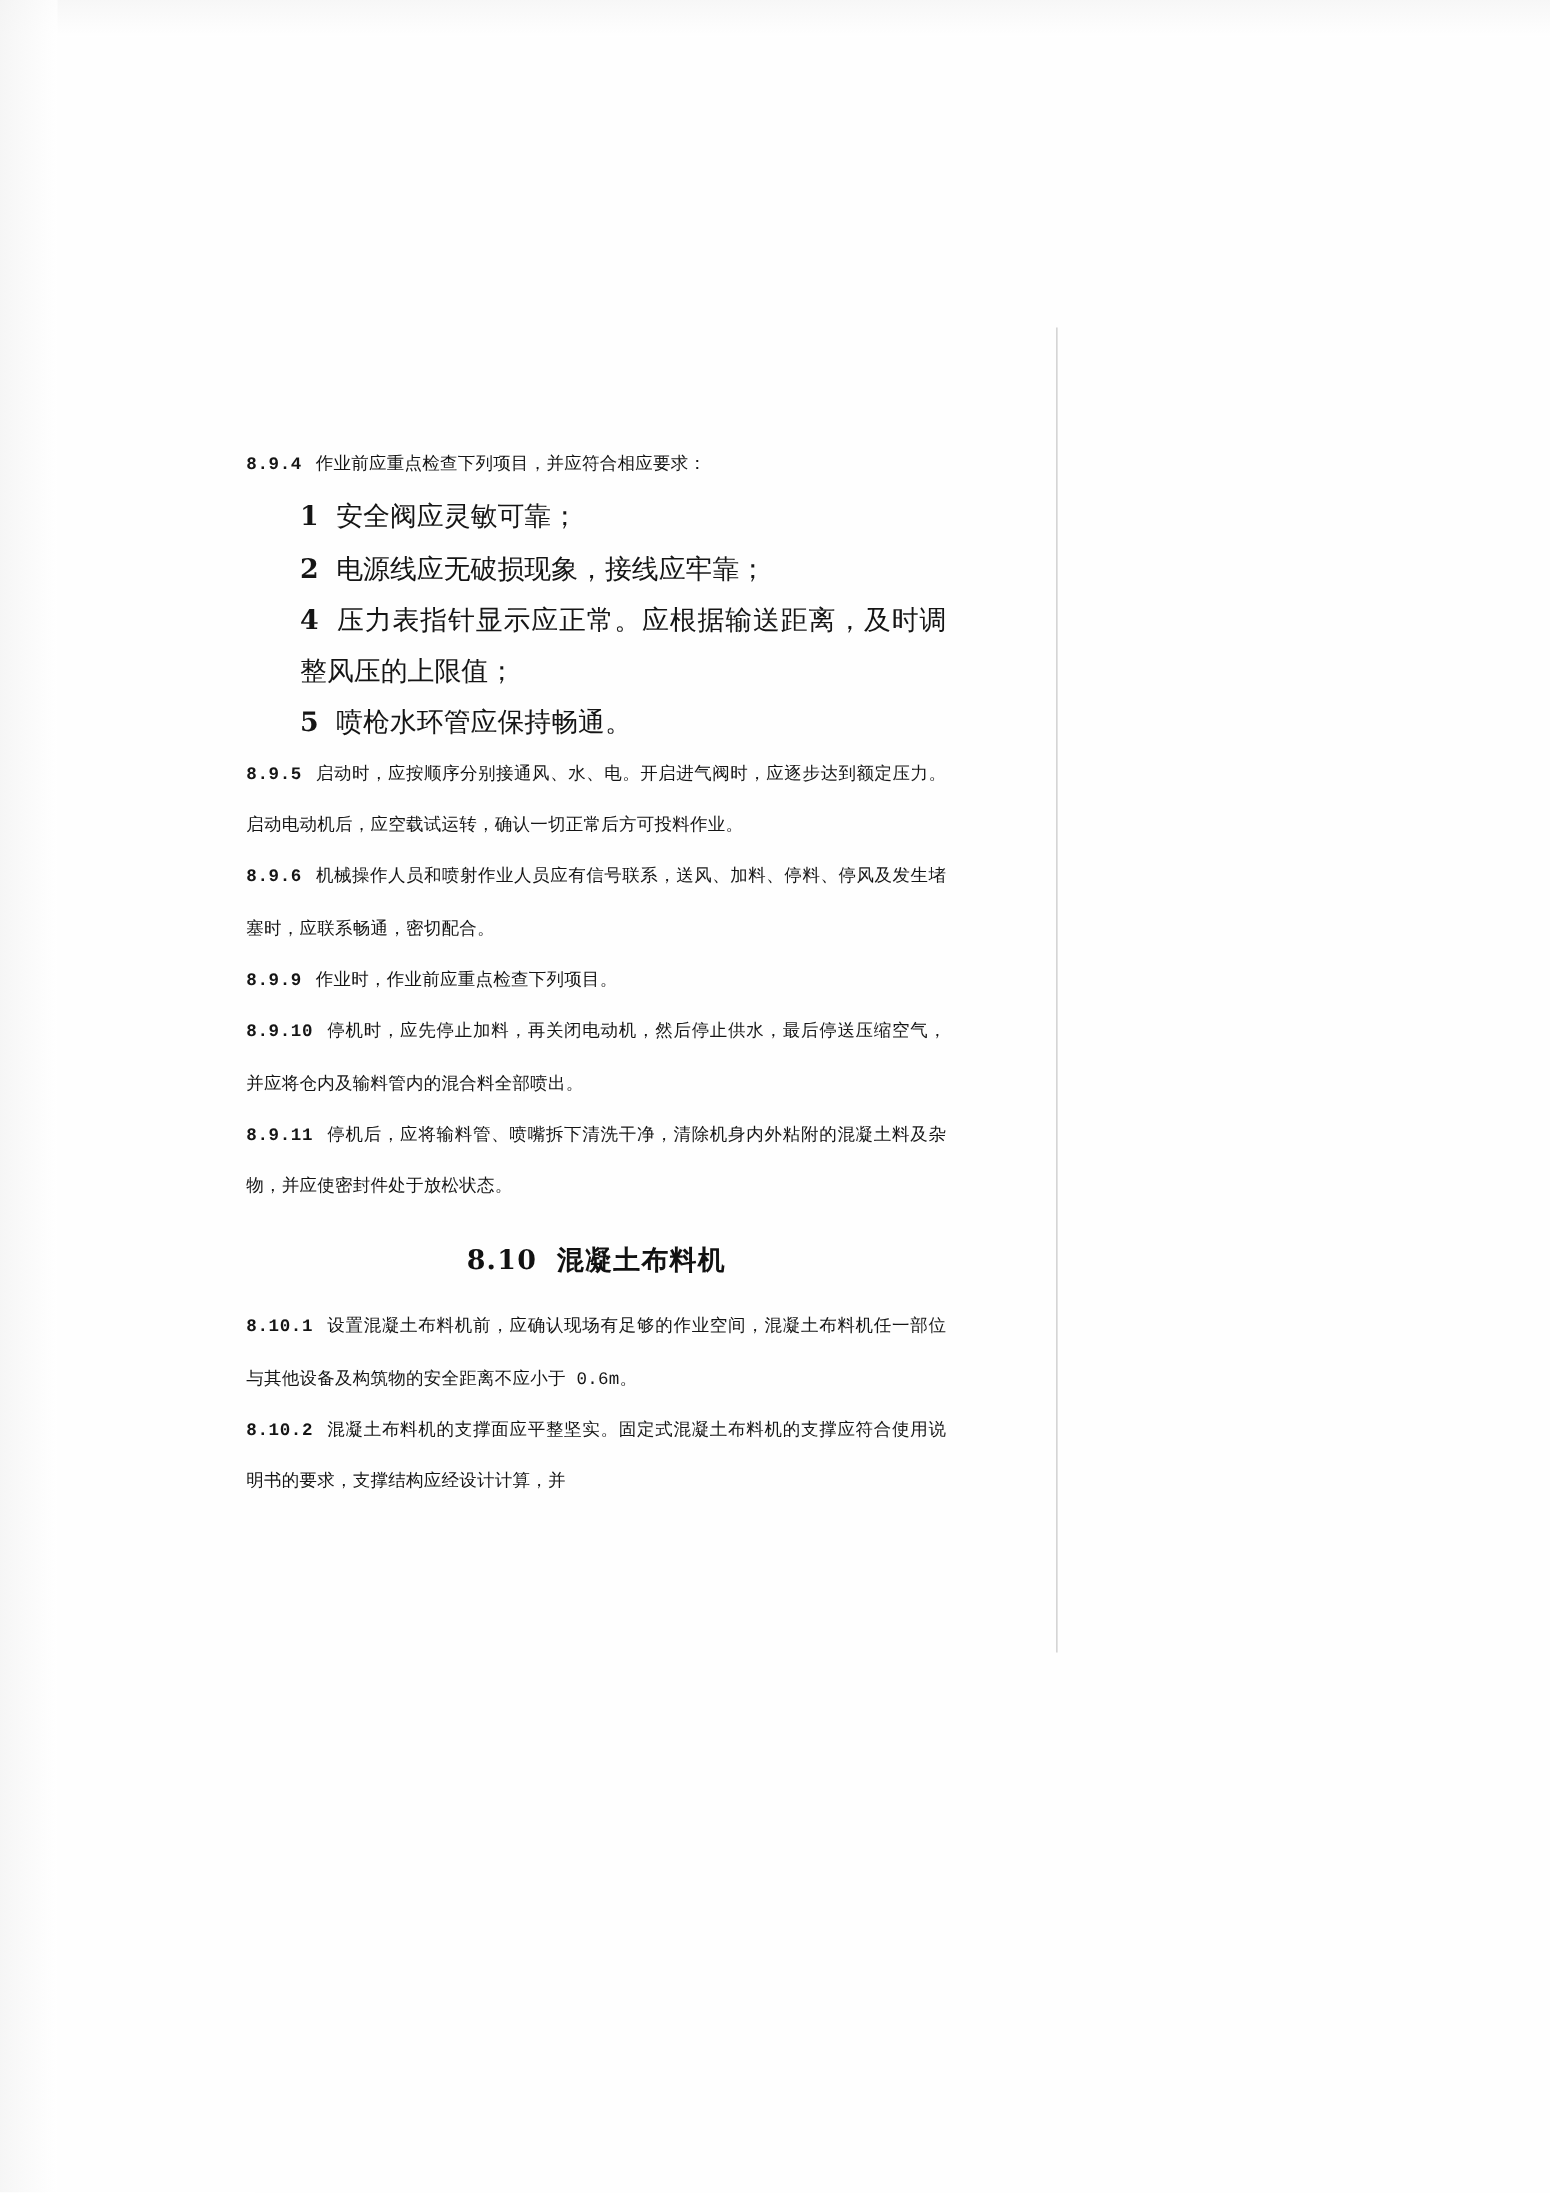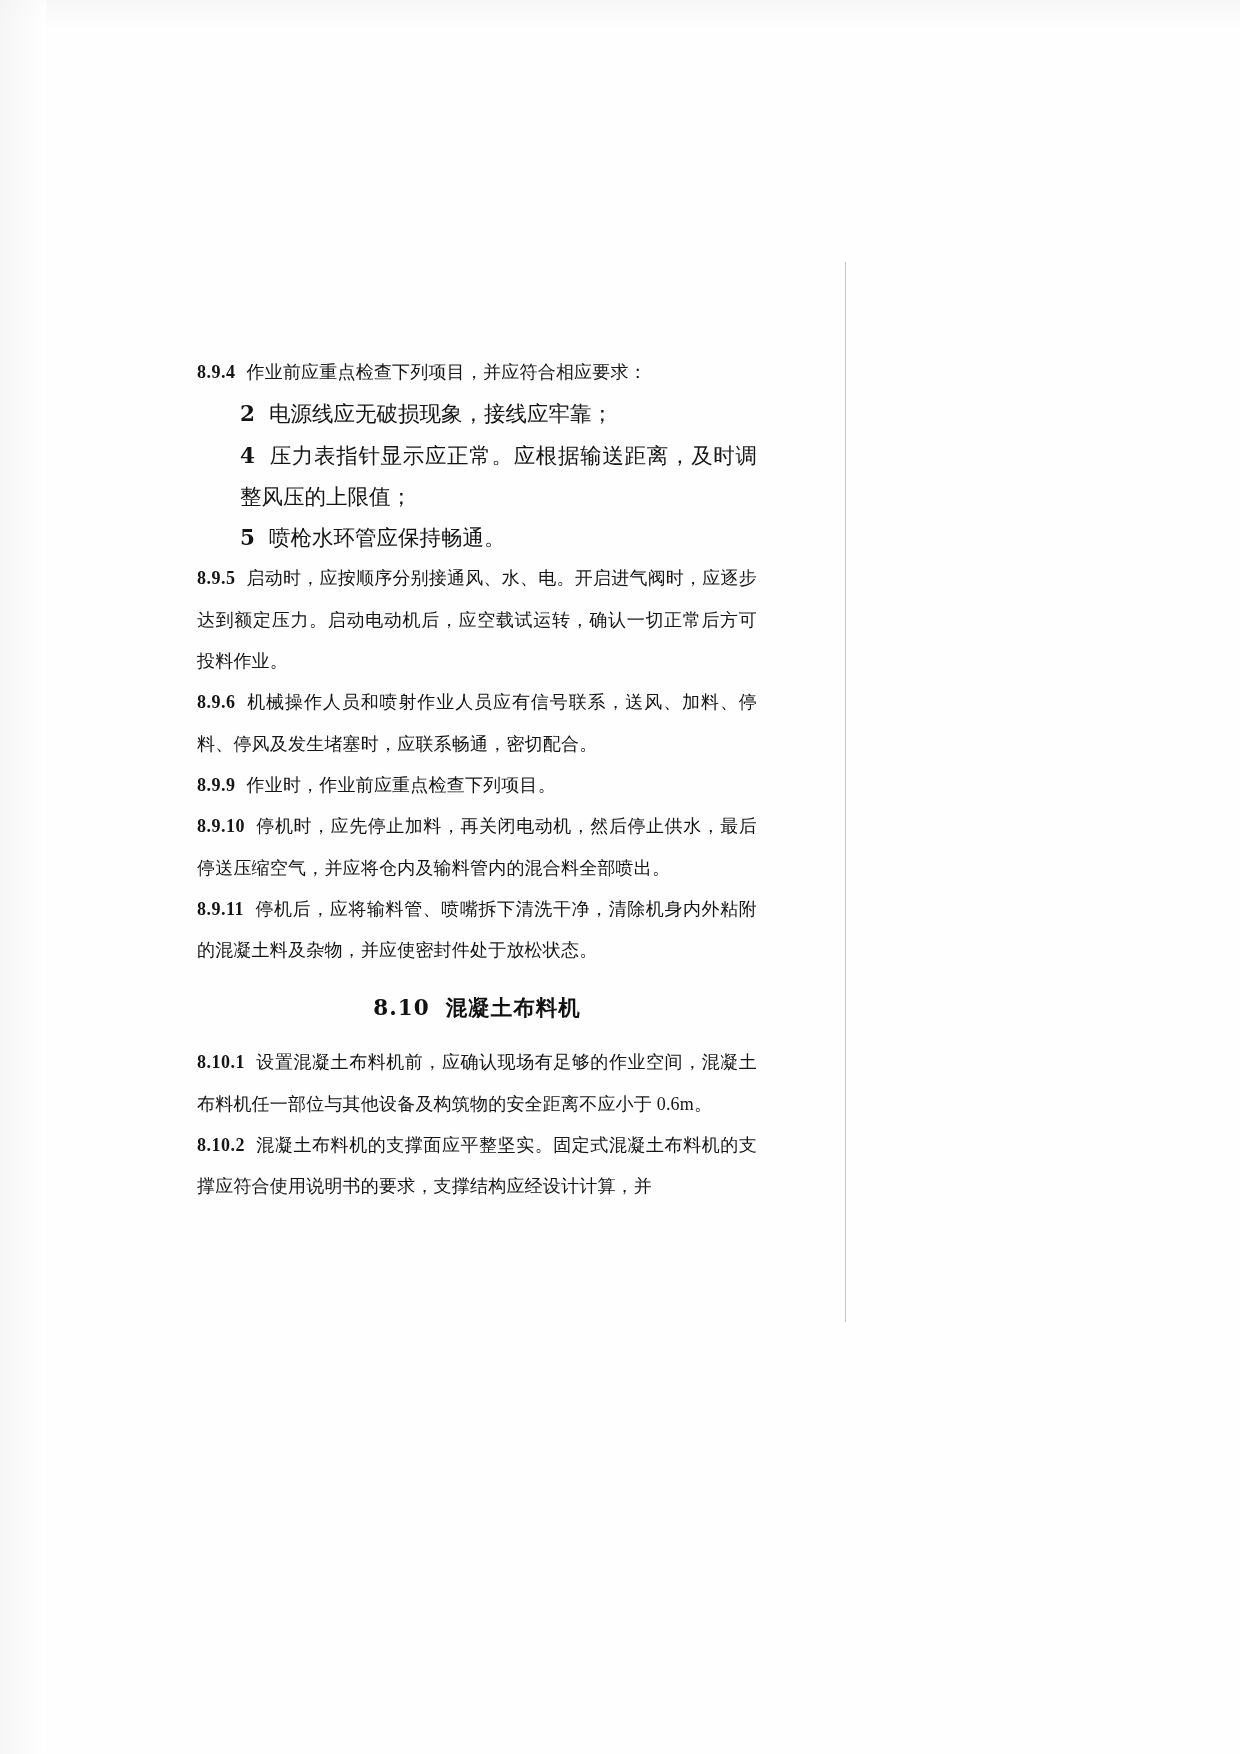--- a/index.html
+++ b/index.html
@@ -50,27 +50,27 @@
   
   .text-column {
     position: absolute;
     left: 197px;
     top: 352px;
     width: 560px;
   }
 
   .para {
     margin: 0;
-    font-size: 18px;
+    font-size: 14px;
     line-height: 41.3px;
     text-align: justify;
     text-justify: inter-character;
     letter-spacing: .2px;
     color: #151515;
-    font-family: Liberation Serif, serif;
+    font-family: Liberation Mono, monospace;
   }
 
   
   .clause .num {
     font-weight: bold;
     letter-spacing: .5px;
     margin-right: 11px;
     white-space: nowrap;
   }
 
@@ -120,20 +120,21 @@
 
 <div class="page-sheet">
   <div class="scan-shade-top"></div>
   <div class="scan-shade-left"></div>
   <div class="gutter-rule"></div>
 
   <div class="text-column">
 
     <p class="para clause"><span class="num">8.9.4</span><span>作业前应重点检查下列项目，并应符合相应要求：</span></p>
 
+    <p class="subitem"><span class="idx">1</span><span>安全阀应灵敏可靠；</span></p>
 
     <p class="subitem"><span class="idx">2</span><span>电源线应无破损现象，接线应牢靠；</span></p>
 
 
     <p class="subitem"><span class="idx">4</span><span>压力表指针显示应正常。应根据输送距离，及时调整风压的上限值；</span></p>
 
     <p class="subitem"><span class="idx">5</span><span>喷枪水环管应保持畅通。</span></p>
 
     <p class="para clause"><span class="num">8.9.5</span><span>启动时，应按顺序分别接通风、水、电。开启进气阀时，应逐步达到额定压力。启动电动机后，应空载试运转，确认一切正常后方可投料作业。</span></p>
 

